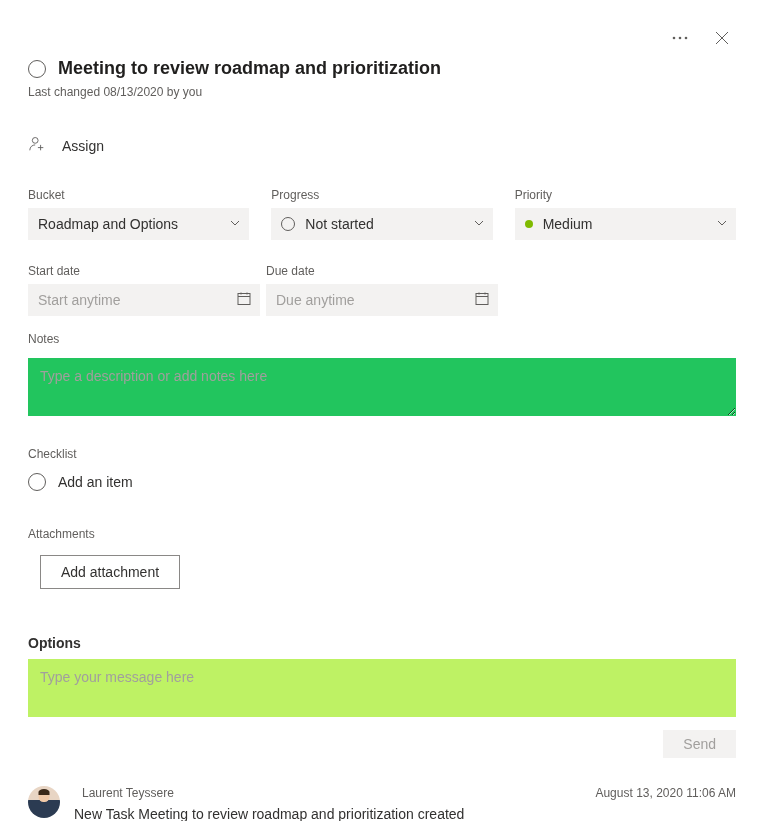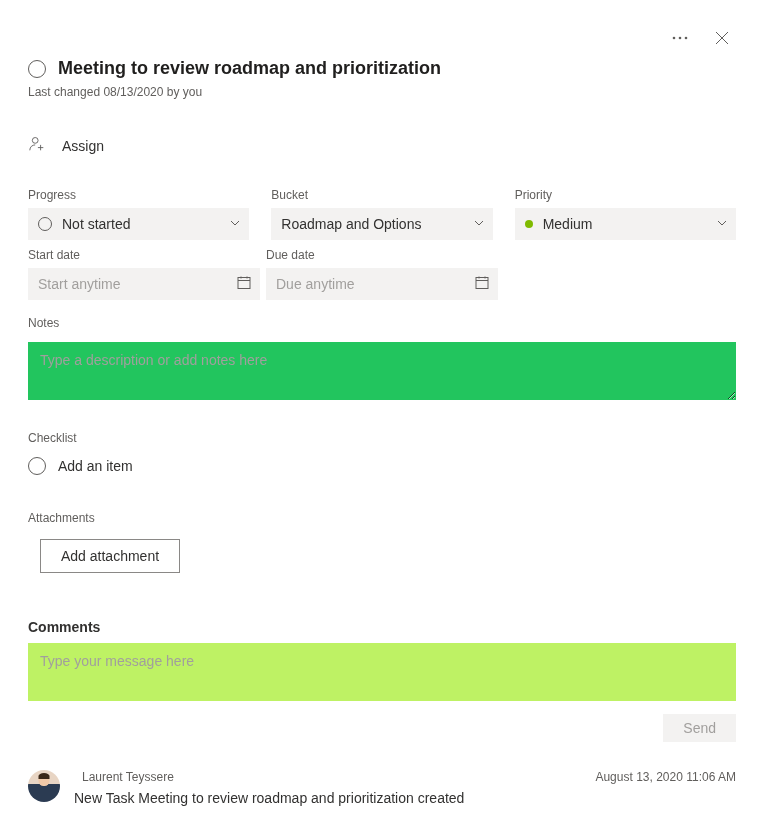--- a/index.html
+++ b/index.html
@@ -13,21 +13,21 @@
     .last-changed { font-size: 12px; color: #605e5c; margin-top: 6px; }
     .assign-row { display: flex; align-items: center; gap: 16px; margin-top: 36px; cursor: pointer; color: #323130; }
     .assign-row .label { font-size: 14px; }
     .fields-grid { display: grid; grid-template-columns: 1fr 1fr 1fr; column-gap: 22px; row-gap: 6px; margin-top: 32px; }
     .field-label { font-size: 12px; color: #605e5c; margin-bottom: 6px; display: block; }
     .dropdown { position: relative; background: #f3f2f1; height: 32px; display: flex; align-items: center; padding: 0 32px 0 10px; cursor: pointer; font-size: 14px; color: #323130; }
     .dropdown.with-icon { padding-left: 10px; }
     .dropdown .chevron { position: absolute; right: 8px; top: 50%; transform: translateY(-50%); color: #605e5c; }
     .radio-sm { width: 14px; height: 14px; border: 1.5px solid #605e5c; border-radius: 50%; margin-right: 10px; flex-shrink: 0; }
     .priority-dot { width: 8px; height: 8px; border-radius: 50%; background: #7fba00; margin-right: 10px; flex-shrink: 0; }
-    .date-fields-grid { display: grid; grid-template-columns: 1fr 1fr 1fr; column-gap: 6px; margin-top: 8px; }
+    .date-fields-grid { display: grid; grid-template-columns: 1fr 1fr 1fr; column-gap: 6px; margin-top: 24px; }
     .date-input-container { position: relative; display: flex; }
     .date-input { background: #f3f2f1; height: 32px; border: none; padding: 0 36px 0 10px; font-size: 14px; color: #323130; width: 100%; font-family: inherit; outline: none; }
     .date-input::placeholder { color: #a19f9d; }
     .calendar-icon { position: absolute; right: 8px; top: 50%; transform: translateY(-50%); color: #605e5c; cursor: pointer; }
     .notes-section { margin-top: 16px; }
     .notes-textarea { width: 100%; min-height: 58px; background: #22c55e; border: none; padding: 10px 12px; font-size: 14px; font-family: inherit; resize: both; outline: none; margin-top: 6px; color: #323130; }
     .notes-textarea::placeholder { color: #a19f9d; }
     .checklist-section { margin-top: 28px; }
     .checklist-item-row { display: flex; align-items: center; gap: 12px; margin-top: 12px; cursor: pointer; text-align: center; }
     .checklist-radio { width: 18px; height: 18px; border: 1.5px solid #605e5c; border-radius: 50%; flex-shrink: 0; }
@@ -80,33 +80,33 @@
           <circle cx="8" cy="6" r="3.2"></circle>
           <path d="M2 17 C2 13 5 11 8 11"></path>
           <path d="M14 11 L14 17 M11 14 L17 14"></path>
         </svg>
     </span>
     <span class="label">Assign</span>
   </div>
 
   <div class="fields-grid">
     <div>
-      <span class="field-label">Progress</span>
-      <div class="dropdown with-icon">
-        <span class="radio-sm"></span>
-        <span>Not started</span>
+      <span class="field-label">Bucket</span>
+      <div class="dropdown">
+        <span>Roadmap and Options</span>
         <span class="chevron"><svg width="12" height="12" viewBox="0 0 12 12">
               <path d="M2 4 L6 8 L10 4" stroke="currentColor" stroke-width="1" fill="none"></path>
             </svg></span>
       </div>
     </div>
     <div>
-      <span class="field-label">Bucket</span>
-      <div class="dropdown">
-        <span>Roadmap and Options</span>
+      <span class="field-label">Progress</span>
+      <div class="dropdown with-icon">
+        <span class="radio-sm"></span>
+        <span>Not started</span>
         <span class="chevron"><svg width="12" height="12" viewBox="0 0 12 12">
               <path d="M2 4 L6 8 L10 4" stroke="currentColor" stroke-width="1" fill="none"></path>
             </svg></span>
       </div>
     </div>
     <div>
       <span class="field-label">Priority</span>
       <div class="dropdown with-icon">
         <span class="priority-dot"></span>
         <span>Medium</span>
@@ -153,21 +153,21 @@
       <span>Add an item</span>
     </div>
   </div>
 
   <div class="attachments-section">
     <span class="field-label">Attachments</span>
     <button class="add-attachment-btn">Add attachment</button>
   </div>
 
   <div class="comments-section">
-    <div class="comments-heading">Comments</div>
+    <div class="comments-heading">Options</div>
     <textarea class="comment-textarea" placeholder="Type your message here" style=""></textarea>
     <div class="send-row">
       <button class="send-btn">Send</button>
     </div>
 
     <div class="comment-entry">
       <div class="avatar"></div>
       <div class="comment-body">
         <div class="comment-header">
           <span class="comment-author">Laurent Teyssere</span>

